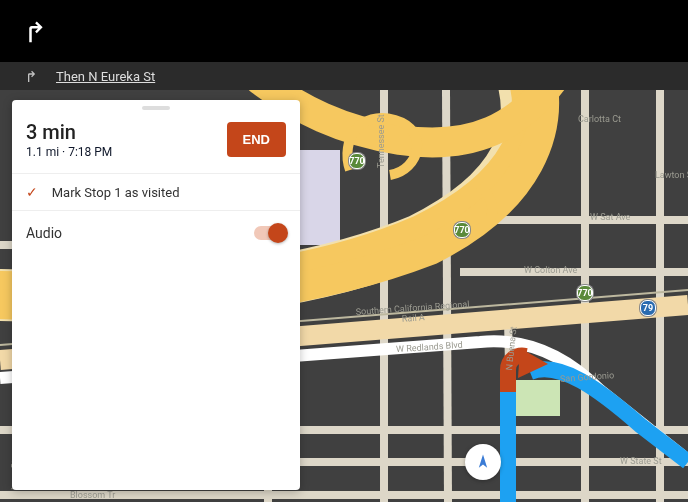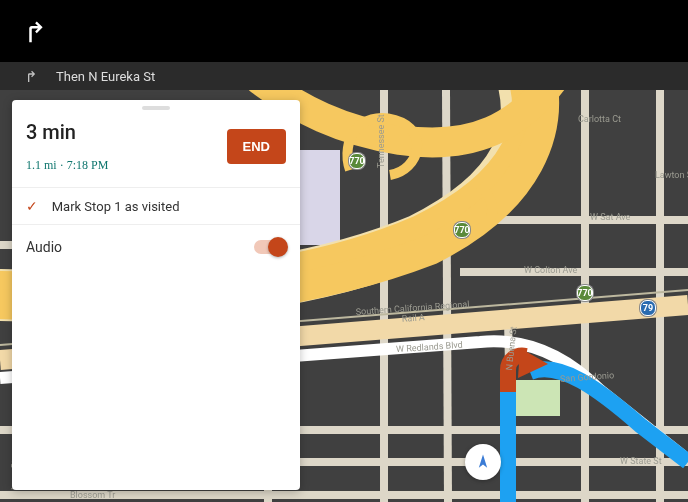--- a/index.html
+++ b/index.html
@@ -4,27 +4,27 @@
 <style>
   * { box-sizing: border-box; margin: 0; padding: 0; }
   body { font-family: -apple-system, BlinkMacSystemFont, "Segoe UI", Roboto, Arial, sans-serif; width: 688px; height: 502px; overflow: hidden; position: relative; background: #f1ede4; }
   .banner-primary { background: #000; color: #fff; display: flex; align-items: center; padding: 10px 18px; height: 62px; }
   .banner-primary .arrow { width: 30px; height: 30px; flex-shrink: 0; }
   .banner-primary .txt { margin-left: 14px; }
   .banner-primary .dist { font-size: 18px; font-weight: 500; }
   .banner-primary .instr { font-size: 14px; margin-top: 2px; }
   .banner-secondary { background: #2b2b2b; color: #ddd; display: flex; align-items: center; padding: 4px 22px; height: 28px; font-size: 13px; }
   .banner-secondary .arrow { width: 16px; height: 16px; flex-shrink: 0; opacity: .85; }
-  .banner-secondary .txt { margin-left: 18px; }
+  .banner-secondary .txt { margin-left: 18px; text-decoration: underline; }
   .map-area { position: absolute; top: 90px; left: 0; right: 0; bottom: 0; background: #404040; overflow: hidden; }
   .drawer { position: absolute; top: 100px; left: 12px; width: 288px; height: 390px; background: #fff; border-radius: 4px; box-shadow: 0 2px 10px rgba(0,0,0,.25); display: flex; flex-direction: column; }
   .drawer-handle { width: 28px; height: 4px; background: #ddd; border-radius: 2px; margin: 6px auto 4px; }
   .drawer-head { display: flex; align-items: center; justify-content: space-between; padding: 6px 14px 14px; }
   .eta-time { font-size: 20px; font-weight: 500; color: #222; }
-  .eta-sub { font-size: 12px; color: #0f766e; margin-top: 14px; font-family: Liberation Serif, serif; }
+  .eta-sub { font-size: 12px; color: #0f172a; margin-top: 1px; }
   .end-btn { background: #c4461a; color: #fff; border: none; border-radius: 4px; padding: 10px 16px; font-size: 13px; font-weight: 600; cursor: pointer; }
   .divider { height: 1px; background: #eee; }
   .stop-row { display: flex; align-items: center; padding: 10px 14px; font-size: 13px; color: #333; cursor: pointer; }
   .stop-row .check { color: #c4461a; margin-right: 14px; font-size: 14px; }
   .audio-row { display: flex; align-items: center; justify-content: space-between; padding: 14px 14px; font-size: 14px; color: #333; }
   .toggle { position: relative; width: 32px; height: 14px; background: #f1c8b8; border-radius: 10px; cursor: pointer; }
   .toggle .knob { position: absolute; right: -2px; top: -3px; width: 20px; height: 20px; background: #c4461a; border-radius: 50%; box-shadow: 0 1px 3px rgba(0,0,0,.3); }
   .compass { position: absolute; bottom: 22px; left: 465px; width: 36px; height: 36px; background: #fff; border-radius: 50%; box-shadow: 0 1px 4px rgba(0,0,0,.3); display: flex; align-items: center; justify-content: center; }
   .road-label { position: absolute; font-size: 9px; color: #9a9a90; white-space: nowrap; }
   .shield { position: absolute; width: 16px; height: 16px; border-radius: 7px; font-size: 9px; font-weight: 700; color: #fff; display: flex; align-items: center; justify-content: center; border: 1.5px solid #fff; box-shadow: 0 0 0 1px #888; }

